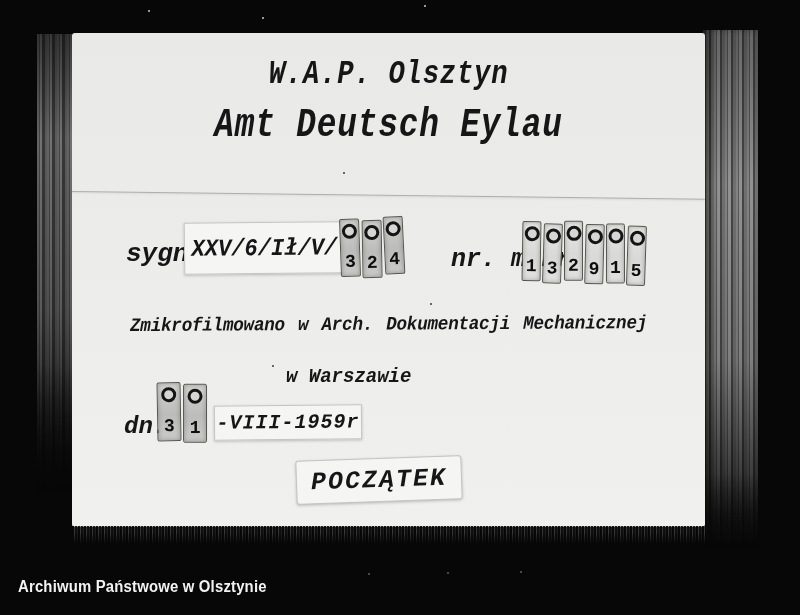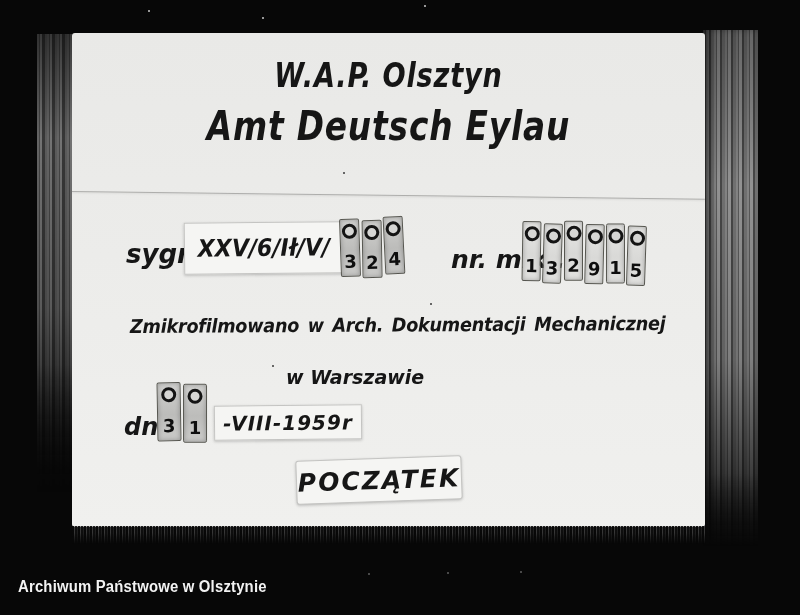--- a/index.html
+++ b/index.html
@@ -30,20 +30,21 @@
     box-shadow:inset 9px 0 10px -4px rgba(0,0,0,.75);
     -webkit-mask-image:linear-gradient(180deg,#000 0 86%,transparent 100%);
             mask-image:linear-gradient(180deg,#000 0 86%,transparent 100%);
   }
   
   .card{
     position:absolute; left:72px; top:33px; width:633px; height:494px;
     background:linear-gradient(180deg,#e9e9e7 0%,#ececea 45%,#f0f0ee 100%);
     border-radius:3px;
     color:var(--ink,#161616);
+    font-family:Liberation Mono, monospace;
   }
   .seam{
     position:absolute; left:0; top:158px; width:633px; height:1px;
     background:#aeaeac; transform:rotate(0.7deg); transform-origin:left center;
     box-shadow:0 1px 2px rgba(0,0,0,.1);
   }
   .hand{ font-weight:bold; font-style:italic; color:var(--ink,#161616); white-space:nowrap; position:absolute; }
   .title1{ left:0; top:22px; width:100%; text-align:center; font-size:34px; letter-spacing:1px; transform:scaleX(.8); }
   .title2{ left:0; top:70px; width:100%; text-align:center; font-size:40px; letter-spacing:1px; transform:scaleX(.82); }
   .sig-label{ left:54px; top:206px; font-size:26px; }

